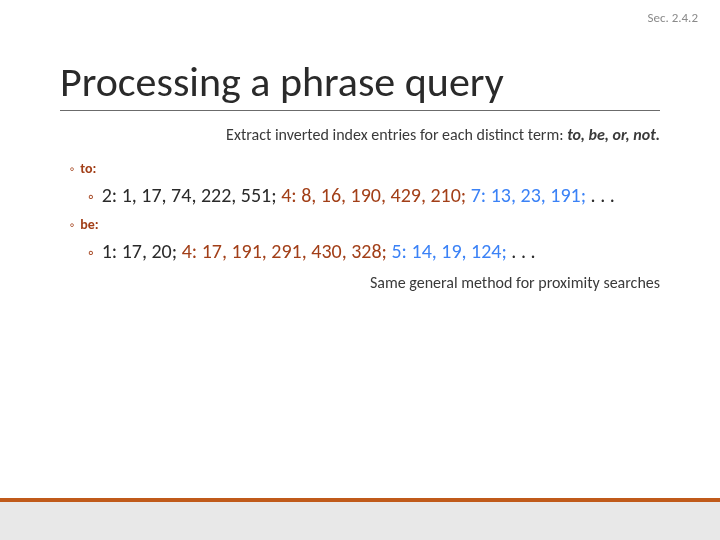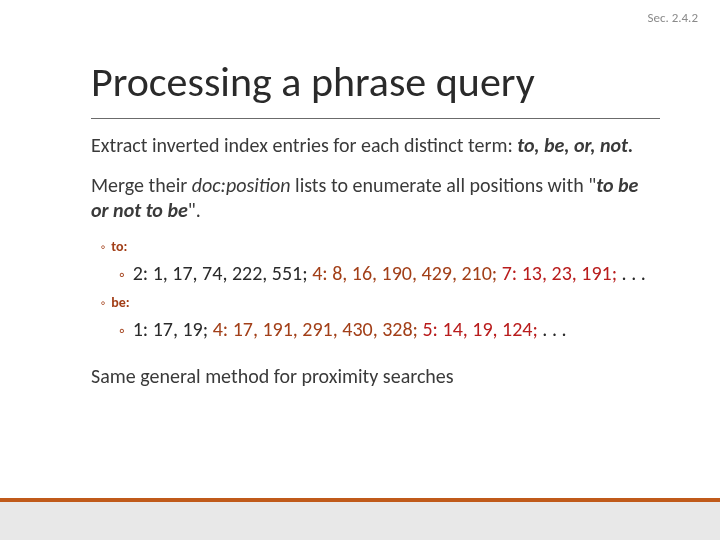--- a/index.html
+++ b/index.html
@@ -8,47 +8,48 @@
     font-family: Calibri, "Segoe UI", Arial, sans-serif;
     background: #ffffff;
     color: #3a3a3a;
     position: relative;
     overflow: hidden;
   }
   .slide {
     width: 720px;
     height: 540px;
     position: relative;
-    padding: 60px 60px 0 91px;
+    padding: 60px 60px 0 60px;
   }
   .sec {
     position: absolute;
     top: 10px;
     right: 22px;
     font-size: 13px;
     color: #8a8a8a;
   }
   .title {
     font-family: "Calibri Light", Calibri, "Segoe UI Light", Arial, sans-serif;
     font-weight: 300;
     font-size: 42px;
     color: #2a2a2a;
-    margin-bottom: 14px;
+    margin-bottom: 6px;
     line-height: 1.05;
   }
   .rule {
     border: none;
     border-top: 1px solid #6b6b6b;
     margin: 6px 0 14px 0;
   }
   .body-text {
-    font-size: 20px;
+    font-size: 16px;
     color: #3a3a3a;
     line-height: 1.28;
     margin-bottom: 14px;
+    text-align: right;
   }
   .italic { font-style: italic; }
   .bold-italic { font-style: italic; font-weight: 600; }
   .bullet-small {
     font-size: 14px;
     color: #a23f18;
     margin: 8px 0 6px 10px;
     display: flex;
     align-items: baseline;
   }
@@ -70,21 +71,21 @@
   }
   .bullet-data .dot {
     color: #a23f18;
     margin-right: 8px;
     font-size: 16px;
     flex-shrink: 0;
   }
   .bullet-data .content { color: #2a2a2a; }
   .bullet-data .seg { }
   .bullet-data .seg.red { color: #a23f18; }
-  .bullet-data .seg.teal { color: #b91c1c; }
+  .bullet-data .seg.teal { color: #3b82f6; }
   .footer-bar {
     position: absolute;
     left: 0;
     bottom: 0;
     width: 100%;
     height: 42px;
     background: #e8e8e8;
     border-top: 4px solid #c05a1a;
   }
 </style>
@@ -95,23 +96,20 @@
 
   <div class="sec">Sec. 2.4.2</div>
 
   <h1 class="title">Processing a phrase query</h1>
   <hr class="rule">
 
   <p class="body-text">
     <span>Extract inverted index entries for each distinct term: </span><span class="bold-italic">to, be, or, not.</span>
   </p>
 
-  <p class="body-text">
-    <span>Merge their </span><span class="italic">doc:position</span><span> lists to enumerate all positions with "</span><span class="bold-italic">to be or not to be</span><span>".</span>
-  </p>
 
   <div class="bullet-small">
     <span class="dot">◦</span>
     <span class="lbl">to:</span>
   </div>
 
   <div class="bullet-data">
     <span class="dot">◦</span>
     <span class="content">
       <span class="seg">2: 1, 17, 74, 222, 551;</span>
@@ -122,23 +120,23 @@
   </div>
 
   <div class="bullet-small">
     <span class="dot">◦</span>
     <span class="lbl">be:</span>
   </div>
 
   <div class="bullet-data">
     <span class="dot">◦</span>
     <span class="content">
-      <span class="seg">1: 17, 19;</span>
+      <span class="seg">1: 17, 20;</span>
       <span class="seg red">4: 17, 191, 291, 430, 328;</span>
       <span class="seg teal">5: 14, 19, 124;</span>
       <span class="seg">. . .</span>
     </span>
   </div>
 
-  <p class="body-text" style="margin-top:22px">Same general method for proximity searches</p>
+  <p class="body-text" style="margin-top:9px">Same general method for proximity searches</p>
 
   <div class="footer-bar"></div>
 </div>
 
 </body></html>

